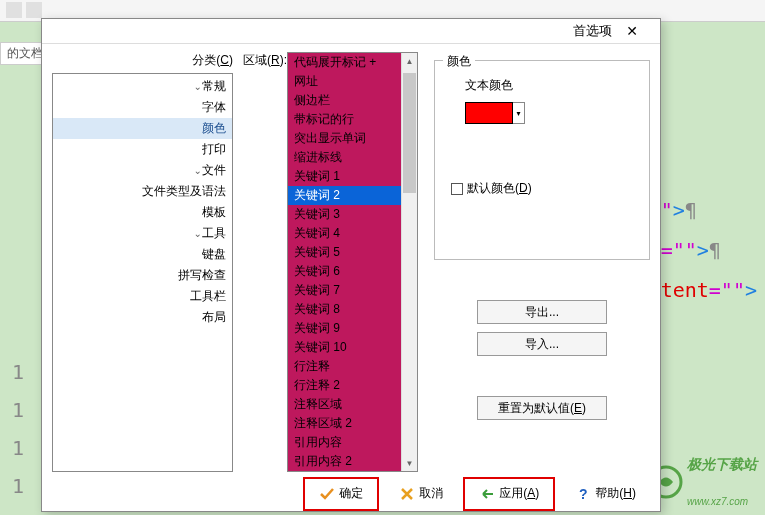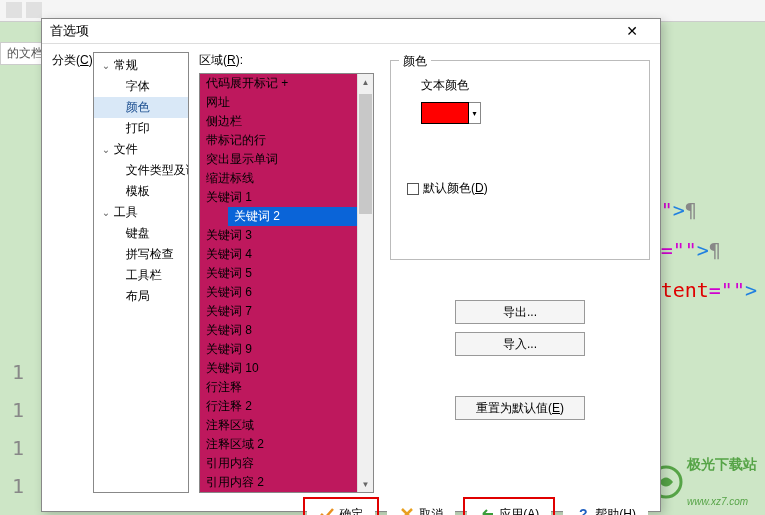--- a/index.html
+++ b/index.html
@@ -15,46 +15,46 @@
 .bg-code { position: absolute; right: 8px; top: 190px; font-family: monospace; font-size: 20px; text-align: left; line-height: 40px; }
 .bg-code .attr { color: #e00000; }
 .bg-code .eq { color: #d000d0; }
 .bg-code .gt { color: #2080e0; }
 .bg-code .pil { color: #888; }
 
 
 .watermark { position: absolute; right: 8px; bottom: 8px; display: flex; align-items: center; gap: 4px; opacity: 0.9; }
 .wm-logo { width: 34px; height: 34px; }
 .wm-text { display: flex; flex-direction: column; }
-.wm-cn { font-size: 14px; font-weight: bold; color: #4a9d3a; }
+.wm-cn { font-size: 14px; font-weight: bold; color: #4a9d3a; font-style: italic; }
 .wm-en { font-size: 10px; color: #4a9d3a; font-style: italic; margin-top: 22px; }
 
 
 .dialog { position: absolute; left: 41px; top: 18px; width: 620px; height: 494px; background: #fff; border: 1px solid #888; box-shadow: 3px 3px 10px rgba(0,0,0,0.2); display: flex; flex-direction: column; }
 .titlebar { height: 28px; display: flex; align-items: center; padding: 0 8px; border-bottom: 1px solid #ddd; }
-.titlebar-title { flex: 1; font-size: 13px; }
+.titlebar-title { flex: 1; font-size: 13px; text-align: right; }
 .close-btn { width: 40px; height: 24px; display: flex; align-items: center; justify-content: center; font-size: 14px; cursor: pointer; }
 
 .dialog-body { flex: 1; display: flex; padding: 8px 10px 4px 10px; gap: 10px; }
 
-.col-left { width: 137px; display: flex; flex-direction: row; }
+.col-left { width: 181px; display: flex; flex-direction: column; text-align: right; }
 .col-label { font-size: 12px; margin-bottom: 4px; }
 .underline { text-decoration: underline; }
 .tree { flex: 1; border: 1px solid #888; background: #fff; overflow-y: auto; padding: 2px 0; }
 .tree-item { padding: 2px 6px; cursor: pointer; white-space: nowrap; }
 .tree-item.lvl0 { padding-left: 8px; }
 .tree-item.lvl1 { padding-left: 32px; }
 .tree-item.lvl0::before { content: "⌄"; display: inline-block; width: 12px; color: #666; font-size: 10px; }
 .tree-item.selected { background: #d9e8f7; color: #1a4d8f; }
 
-.col-mid { width: 175px; display: flex; flex-direction: column; }
+.col-mid { width: 175px; display: flex; }
 .listbox { flex: 1; border: 1px solid #888; background: #be185d; overflow-y: auto; position: relative; }
 .listbox-inner { position: relative; }
 .list-item { padding: 1px 6px; cursor: pointer; white-space: nowrap; font-size: 12px; line-height: 17px; }
-.list-item.selected { background: #0a64d8; color: #fff; margin-left: 28px; }
+.list-item.selected { background: #0a64d8; color: #fff; }
 .scrollbar { position: absolute; right: 0; top: 0; bottom: 0; width: 16px; background: #f0f0f0; border-left: 1px solid #ddd; }
 .scrollbar-thumb { position: absolute; left: 1px; right: 1px; top: 20px; height: 120px; background: #c8c8c8; }
 .scrollbar-btn { position: absolute; left: 0; right: 0; height: 16px; display: flex; align-items: center; justify-content: center; font-size: 8px; color: #666; }
 .scrollbar-btn.up { top: 0; }
 .scrollbar-btn.down { bottom: 0; }
 
 .col-right { flex: 1; display: flex; flex-direction: column; padding-left: 6px; }
 .group { border: 1px solid #bbb; padding: 10px; margin-top: 8px; position: relative; height: 200px; }
 .group-title { position: absolute; top: -8px; left: 8px; background: #fff; padding: 0 4px; font-size: 12px; }
 .color-label { font-size: 12px; margin: 6px 0 8px 20px; }

